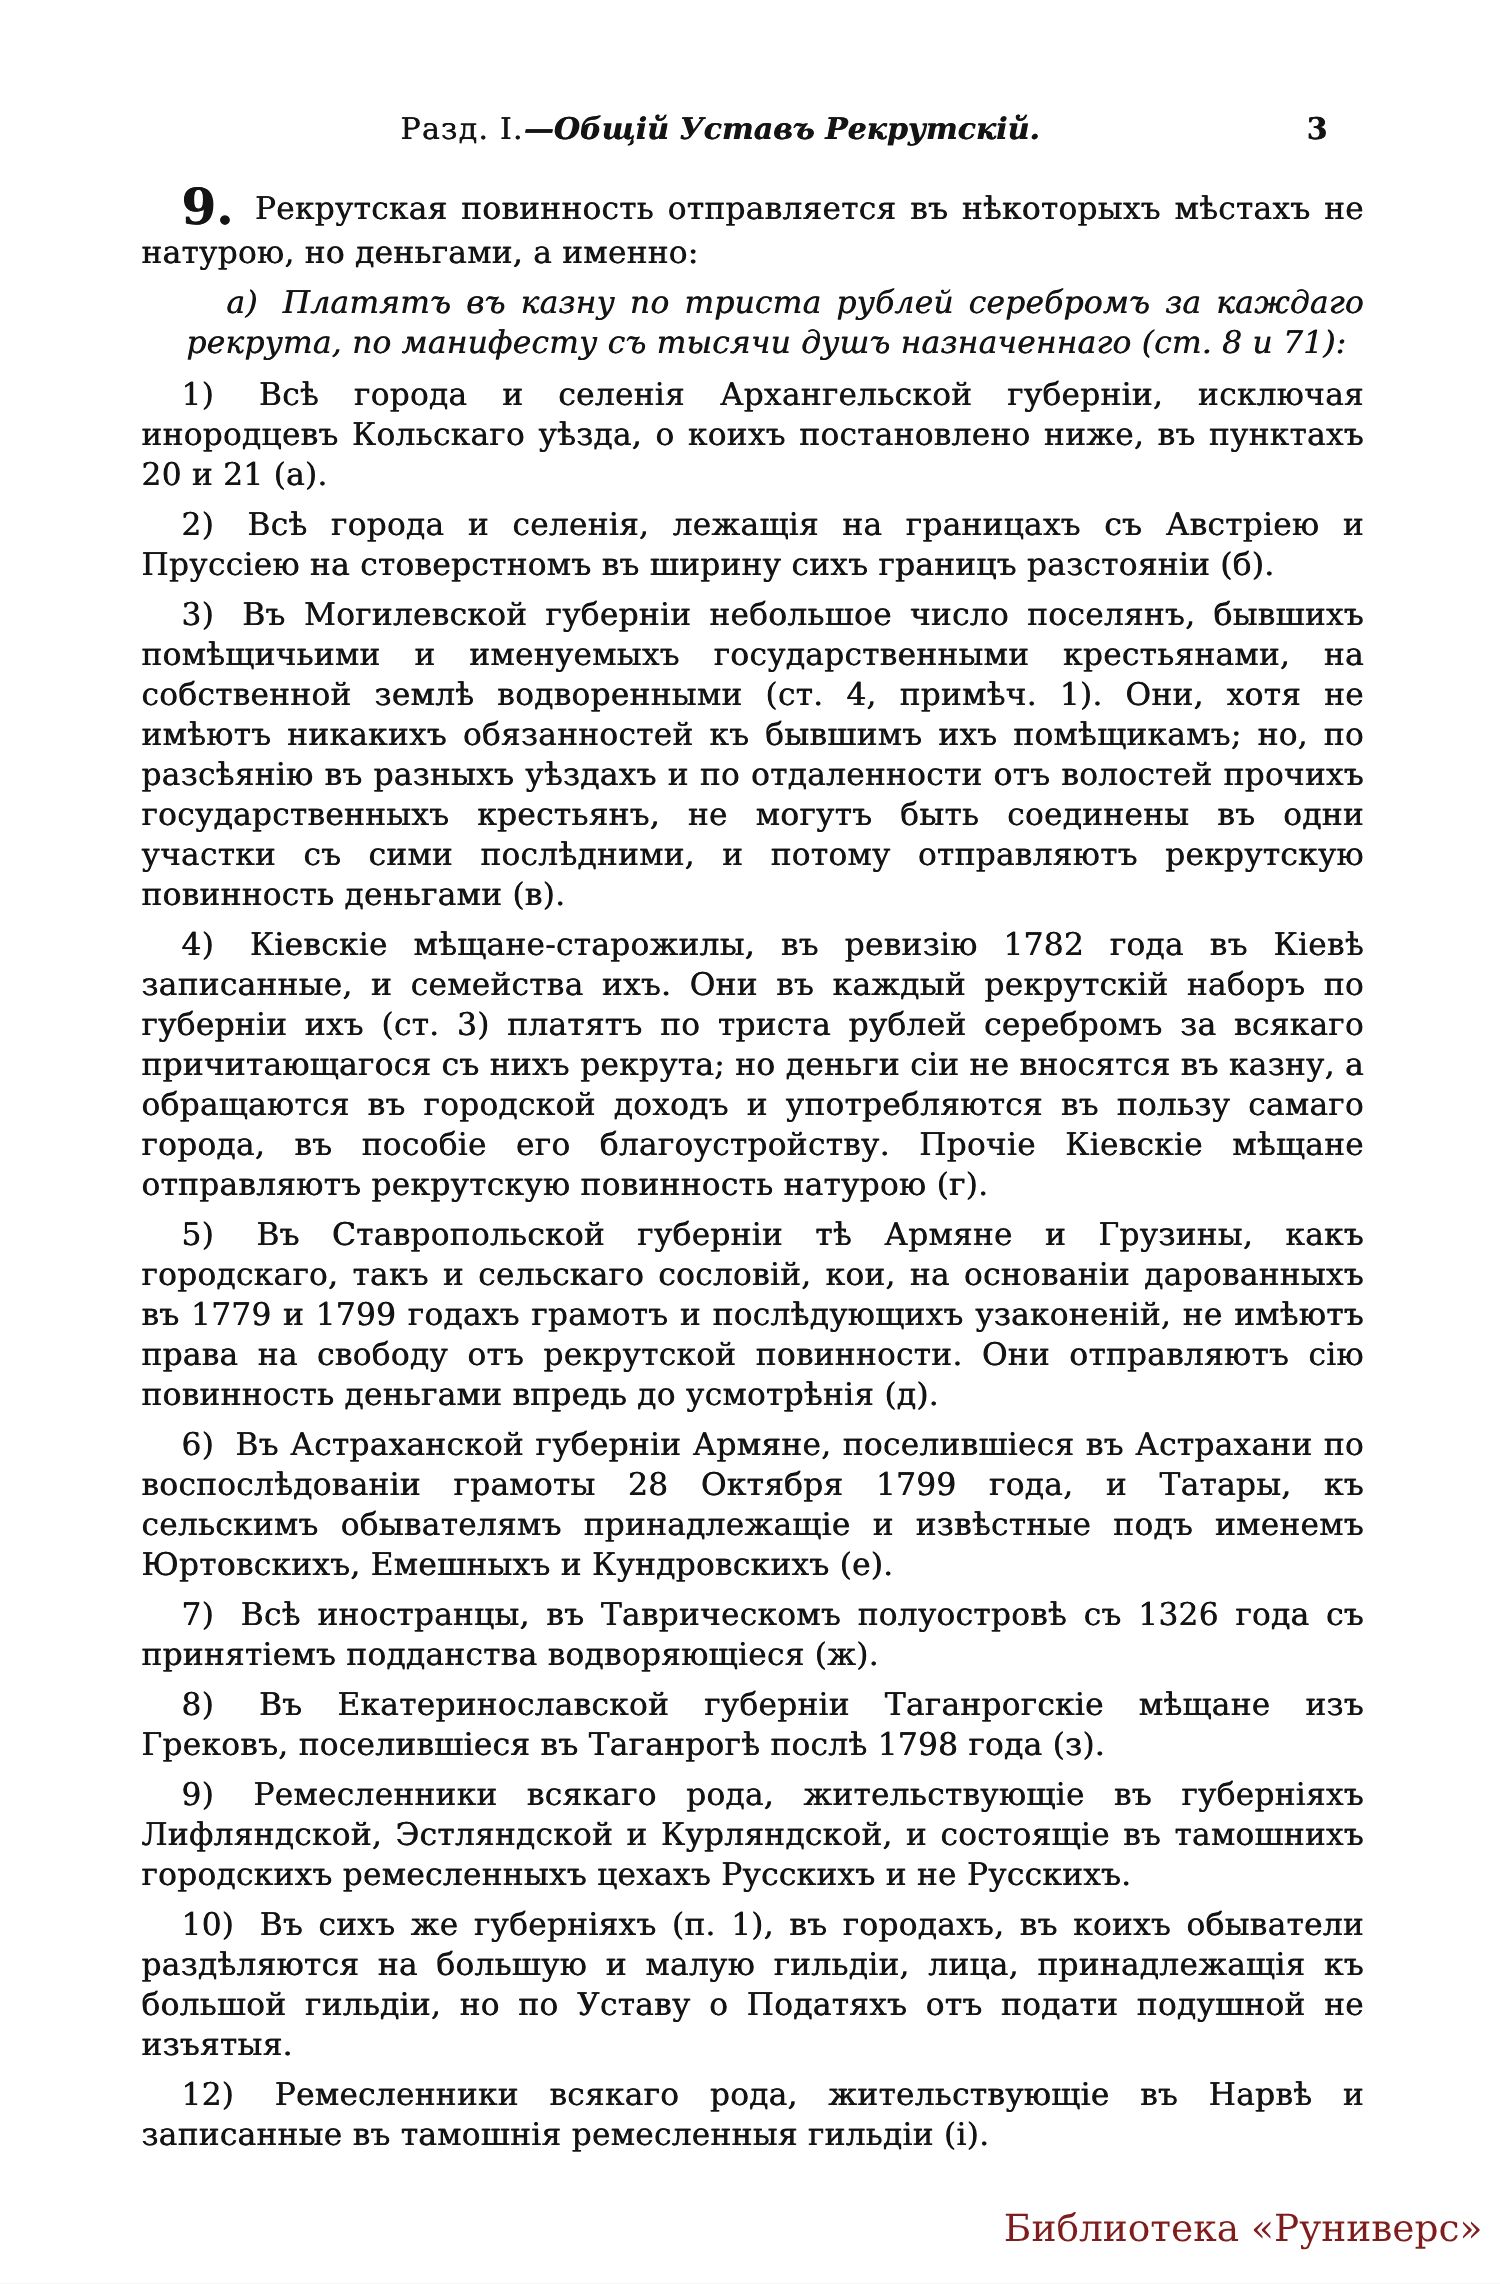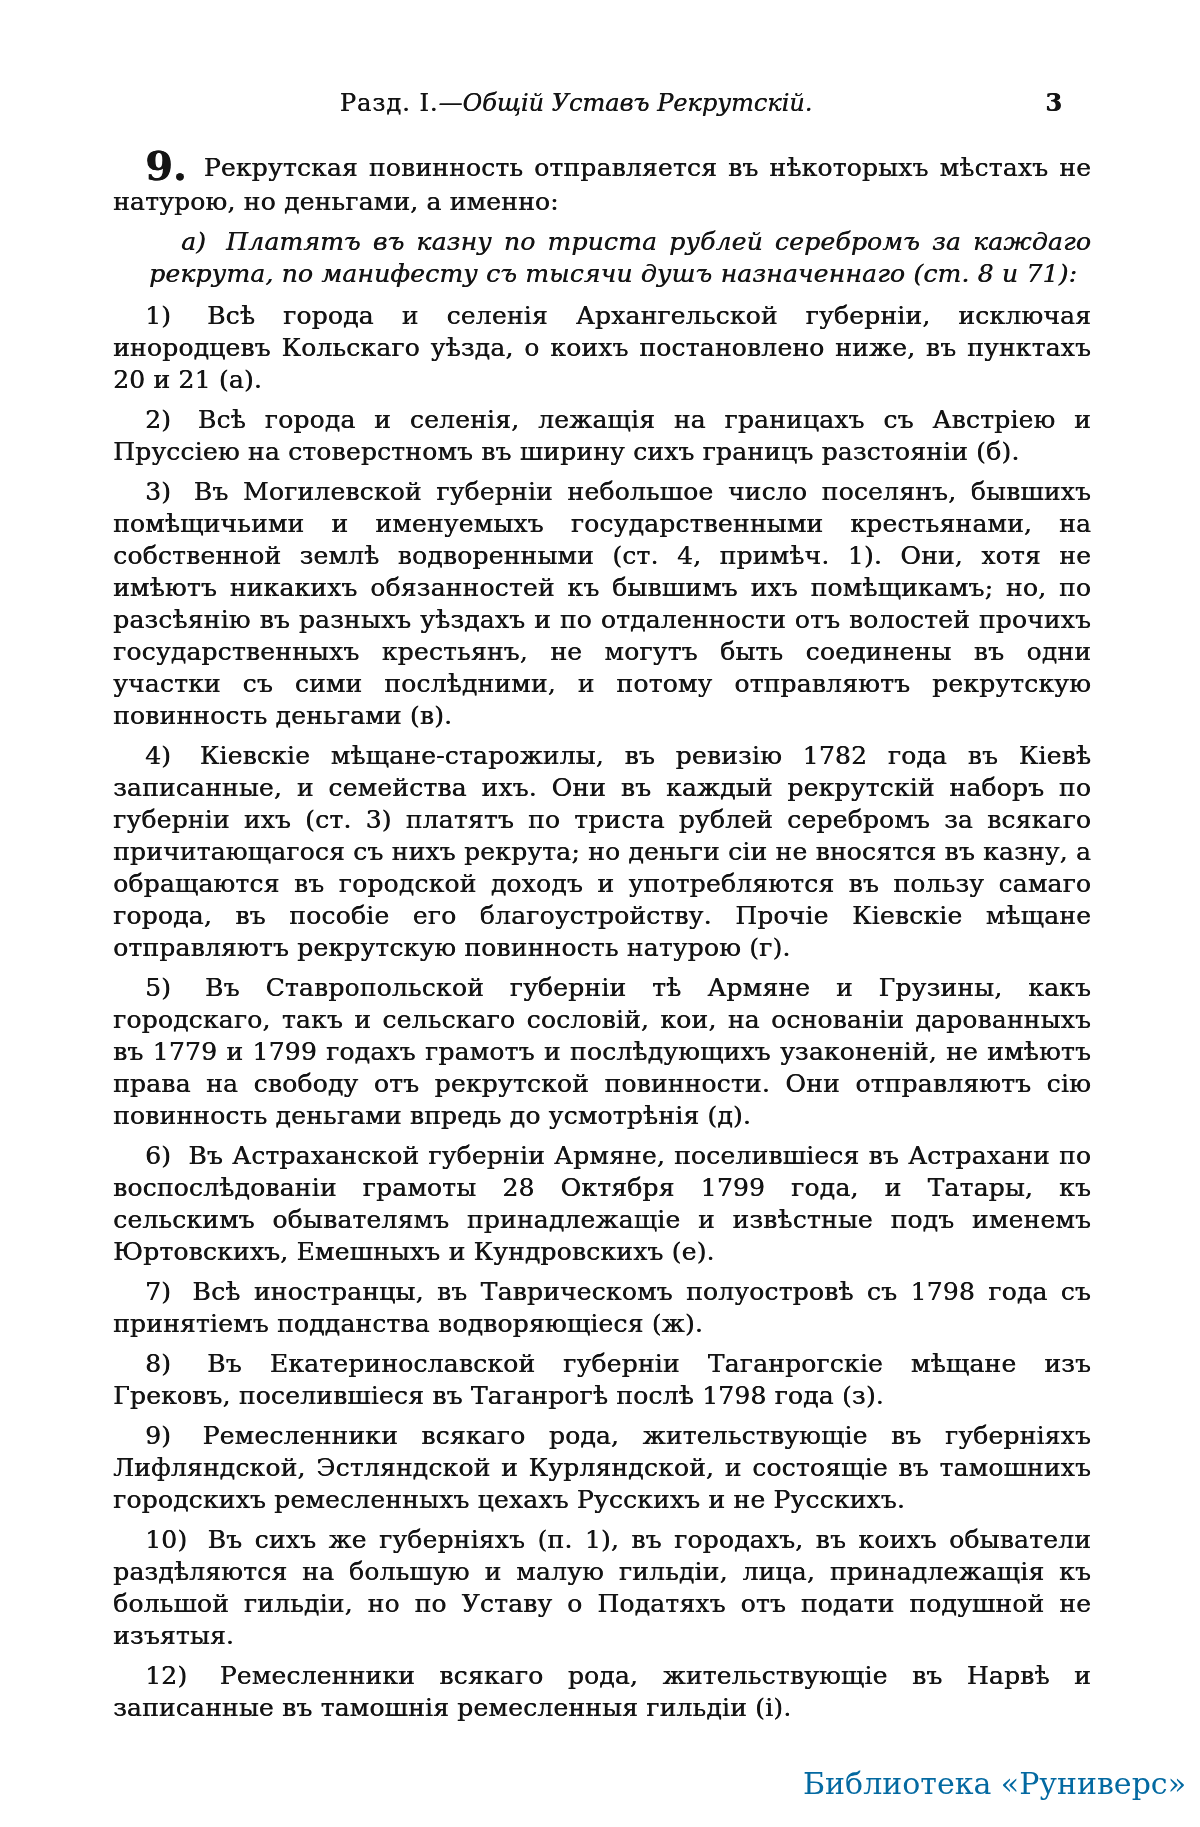--- a/index.html
+++ b/index.html
@@ -32,21 +32,21 @@
     display: block;
     text-align: center;
     padding-right: 60px;
   }
   .head-section {
     font-weight: normal;
     letter-spacing: 1px;
   }
   .head-title {
     font-style: italic;
-    font-weight: normal;
+    font-weight: bold;
   }
   .page-number {
     position: absolute;
     top: 0;
     right: 38px;
     font-weight: bold;
   }
   
   .body-text {
     position: absolute;
@@ -77,21 +77,21 @@
     vertical-align: -4px;
     letter-spacing: 0;
     margin-right: 6px;
   }
   
   .watermark {
     position: absolute;
     right: 14px;
     bottom: 26px;
     font-size: 30px;
-    color: #0369a1;
+    color: #7f1d1d;
     text-shadow: none;
     font-family: "DejaVu Serif", serif;
   }
 </style>
 </head>
 <body>
 
 <div class="page">
 
   <div class="running-head">
@@ -138,21 +138,21 @@
       <span>Въ Ставропольской губерніи тѣ Армяне и Грузины, какъ городскаго, такъ и сельскаго сословій, кои, на основаніи дарованныхъ въ 1779 и 1799 годахъ грамотъ и послѣдующихъ узаконеній, не имѣютъ права на свободу отъ рекрутской повинности. Они отправляютъ сію повинность деньгами впредь до усмотрѣнія (д).</span>
     </p>
 
     <p class="para-item">
       <span class="marker">6)</span>
       <span>Въ Астраханской губерніи Армяне, поселившіеся въ Астрахани по воспослѣдованіи грамоты 28 Октября 1799 года, и Татары, къ сельскимъ обывателямъ принадлежащіе и извѣстные подъ именемъ Юртовскихъ, Емешныхъ и Кундровскихъ (е).</span>
     </p>
 
     <p class="para-item">
       <span class="marker">7)</span>
-      <span>Всѣ иностранцы, въ Таврическомъ полуостровѣ съ 1798 года съ принятіемъ подданства водворяющіеся (ж).</span>
+      <span>Всѣ иностранцы, въ Таврическомъ полуостровѣ съ 1326 года съ принятіемъ подданства водворяющіеся (ж).</span>
     </p>
 
     <p class="para-item">
       <span class="marker">8)</span>
       <span>Въ Екатеринославской губерніи Таганрогскіе мѣщане изъ Грековъ, поселившіеся въ Таганрогѣ послѣ 1798 года (з).</span>
     </p>
 
     <p class="para-item">
       <span class="marker">9)</span>
       <span>Ремесленники всякаго рода, жительствующіе въ губерніяхъ Лифляндской, Эстляндской и Курляндской, и состоящіе въ тамошнихъ городскихъ ремесленныхъ цехахъ Русскихъ и не Русскихъ.</span>

